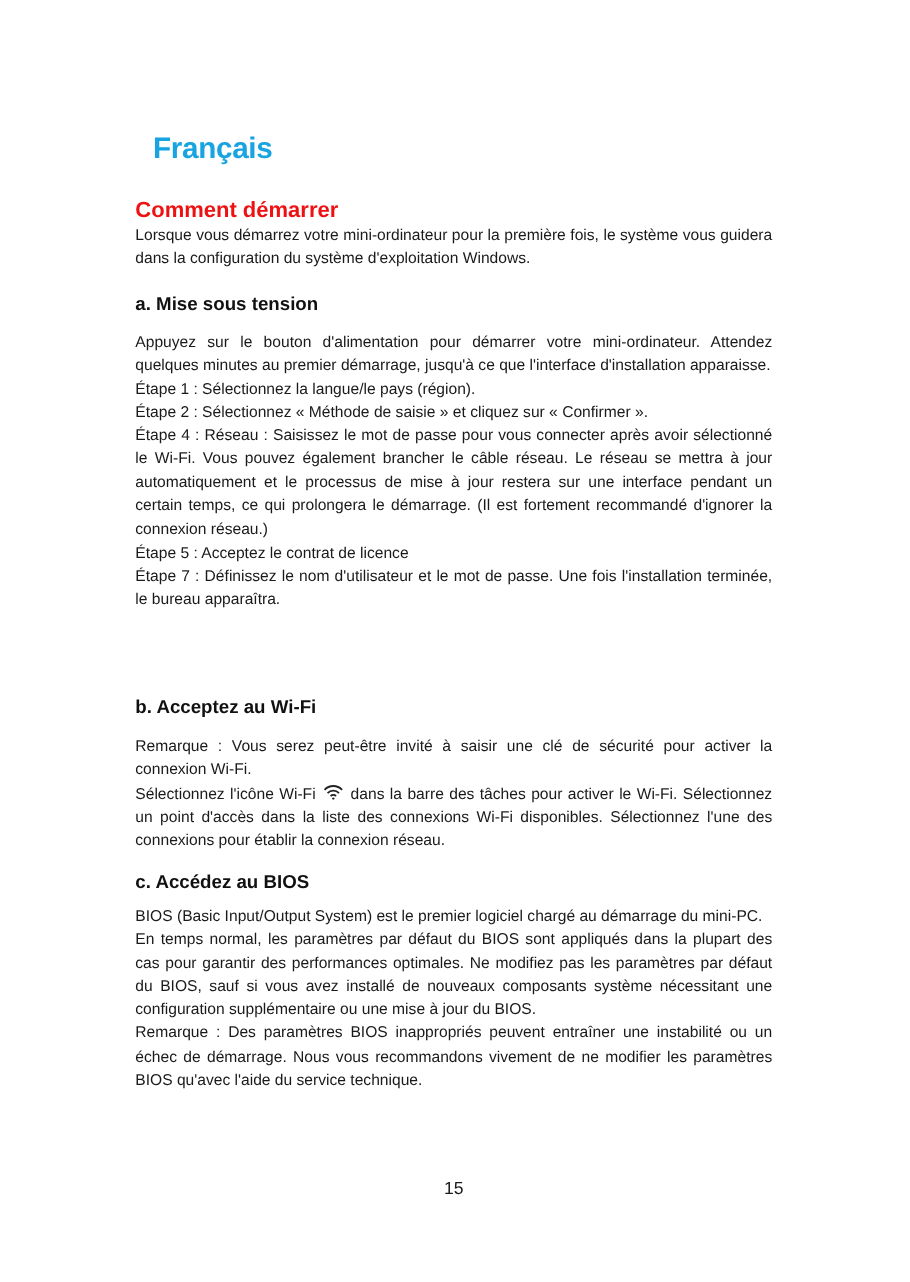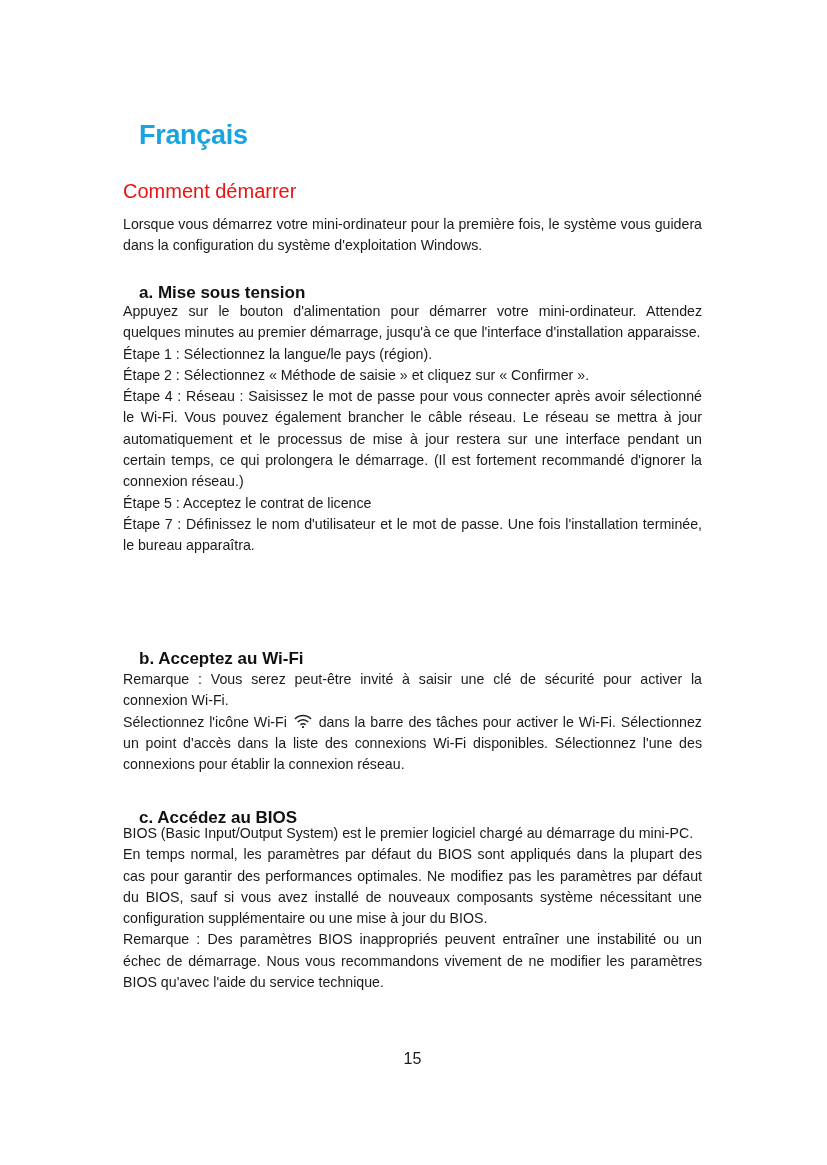--- a/index.html
+++ b/index.html
@@ -2,35 +2,35 @@
 <html><head>
   <meta charset="utf-8">
   <style>
     html, body { margin: 0; padding: 0; background: #ffffff; }
     body { width: 827px; height: 1165px; position: relative; overflow: hidden;
            font-family: "Liberation Sans", sans-serif; color: #1a1a1a; }
     .page { position: absolute; left: 123px; top: 0; width: 579px; }
     .lang-title { position: absolute; top: 104px; left: 0; margin: 16px;
                   font-size: 27px; font-weight: bold; color: #18a4e0; letter-spacing: -0.3px; }
     .section-title { position: absolute; top: 180px; left: 0; margin: 0;
-                     font-size: 20px; font-weight: normal; color: #ee1111; }
-    .sub-title { position: absolute; left: 0; margin: 16px; font-size: 17px; font-weight: bold; color: #111; }
+                     font-size: 20px; font-weight: bold; color: #ee1111; }
+    .sub-title { position: absolute; left: 0; margin: 0; font-size: 17px; font-weight: bold; color: #111; }
     .block { position: absolute; left: 0; width: 579px; }
     .para { margin: 0; font-size: 14.2px; line-height: 21.3px; text-align: justify; text-align-last: left; }
     .wifi { display: inline-block; width: 18px; height: 14px; vertical-align: -1px; margin: 0 2px; }
-    .page-num { position: absolute; top: 1050px; left: 0; width: 579px; text-align: center; font-size: 16px; }
+    .page-num { position: absolute; top: 1072px; left: 0; width: 579px; text-align: center; font-size: 16px; }
   </style>
 </head>
 <body>
 
 <div class="page">
   <h1 class="lang-title">Français</h1>
   <h2 class="section-title">Comment démarrer</h2>
 
-  <div class="block" style="top:214px;">
+  <div class="block" style="top:204px;">
     <p class="para">Lorsque vous démarrez votre mini-ordinateur pour la première fois, le système vous guidera dans la configuration du système d'exploitation Windows.</p>
   </div>
 
   <h3 class="sub-title" style="top:267px;">a. Mise sous tension</h3>
   <div class="block" style="top:301px;">
     <p class="para">Appuyez sur le bouton d'alimentation pour démarrer votre mini-ordinateur. Attendez quelques minutes au premier démarrage, jusqu'à ce que l'interface d'installation apparaisse.</p>
     <p class="para">Étape 1 : Sélectionnez la langue/le pays (région).</p>
     <p class="para">Étape 2 : Sélectionnez « Méthode de saisie » et cliquez sur « Confirmer ».</p>
     <p class="para">Étape 4 : Réseau : Saisissez le mot de passe pour vous connecter après avoir sélectionné le Wi-Fi. Vous pouvez également brancher le câble réseau. Le réseau se mettra à jour automatiquement et le processus de mise à jour restera sur une interface pendant un certain temps, ce qui prolongera le démarrage. (Il est fortement recommandé d'ignorer la connexion réseau.)</p>
     <p class="para">Étape 5 : Acceptez le contrat de licence</p>

